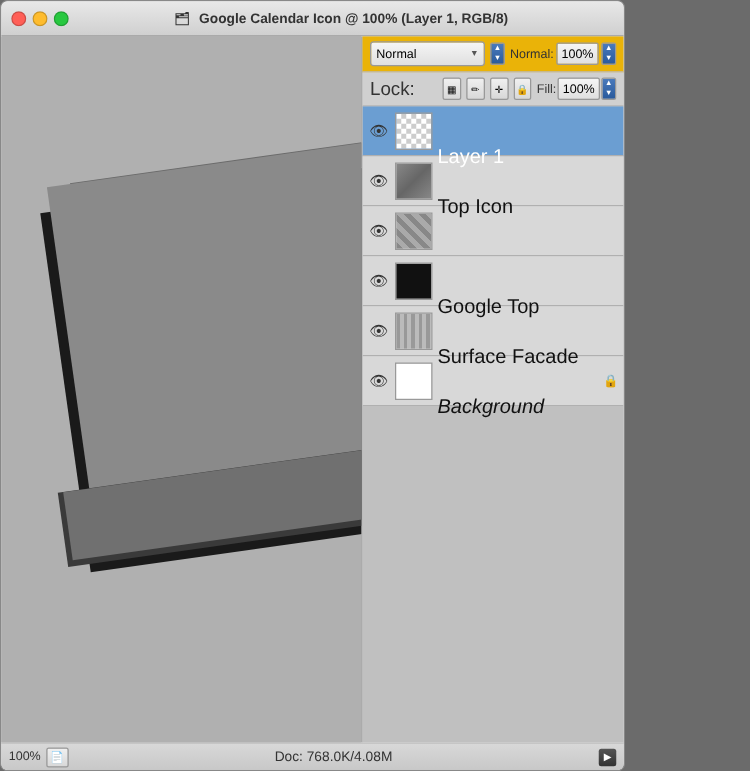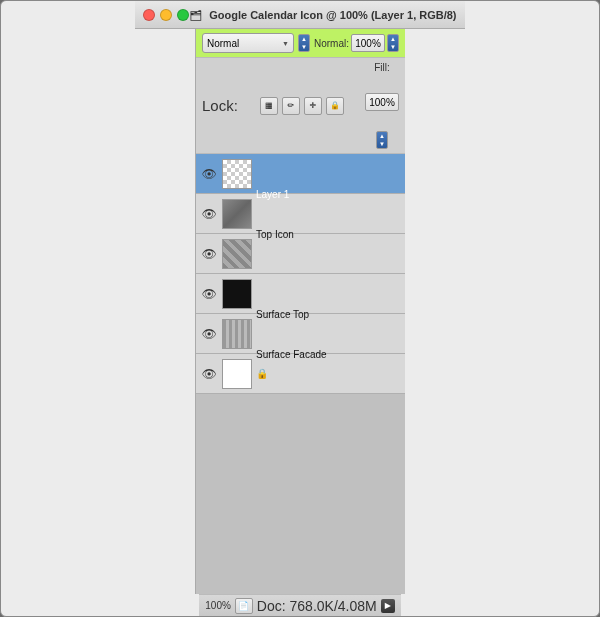--- a/index.html
+++ b/index.html
@@ -7,29 +7,28 @@
       width: 600px;
       height: 617px;
       background: #6b6b6b;
       font-family: -apple-system, 'Lucida Grande', Arial, sans-serif;
       font-size: 11px;
       overflow: hidden;
     }
 
     
     .window {
-      width: 600px;
+      width: 500px;
       height: 617px;
       background: #ececec;
       border-radius: 6px;
       display: flex;
       flex-direction: column;
       overflow: hidden;
       border: 1px solid #888;
-      align-items: center;
     }
 
     
     .titlebar {
       height: 28px;
       background: linear-gradient(to bottom, #e8e8e8, #d0d0d0);
       border-bottom: 1px solid #aaa;
       display: flex;
       align-items: center;
       padding: 0 8px;
@@ -154,21 +153,21 @@
       flex-direction: column;
       flex-shrink: 0;
     }
 
     
     .blend-row {
       display: flex;
       align-items: center;
       padding: 4px 6px;
       gap: 4px;
-      background: #bef264;
+      background: #eab308;
       border-bottom: 1px solid #bbb;
     }
 
     .blend-select {
       flex: 1;
       height: 20px;
       background: linear-gradient(to bottom, #f5f5f5, #e0e0e0);
       border: 1px solid #999;
       border-radius: 3px;
       font-size: 10px;
@@ -238,23 +237,22 @@
       border: 1px solid #999;
       border-radius: 2px;
       display: flex;
       align-items: center;
       justify-content: center;
       font-size: 9px;
     }
     .fill-section {
       display: flex;
       align-items: center;
-      gap: 20px;
+      gap: 1px;
       margin-left: auto;
-      flex-direction: column;
     }
 
     
     .layers-list {
       flex: 1;
       overflow-y: auto;
       background: #c0c0c0;
     }
 
     .layer-item {
@@ -291,21 +289,21 @@
       border: 1px solid #999;
       flex-shrink: 0;
       overflow: hidden;
       display: flex;
       align-items: center;
       justify-content: center;
     }
 
     .layer-name {
       flex: 1;
-      font-size: 10px;
+      font-size: 16px;
       color: #111;
       white-space: nowrap;
       overflow: hidden;
       margin-top: 42px;
     }
 
     .layer-item.active .layer-name {
       color: #fff;
     }
 
@@ -372,21 +370,21 @@
       border: 1px solid #999;
       border-radius: 2px;
       display: flex;
       align-items: center;
       justify-content: center;
       font-size: 9px;
     }
     .doc-info {
       flex: 1;
       text-align: center;
-      font-size: 14px;
+      font-size: 11px;
       color: #333;
     }
     .status-arrow {
       width: 14px;
       height: 14px;
       background: linear-gradient(to bottom, #555, #333);
       border-radius: 2px;
       display: flex;
       align-items: center;
       justify-content: center;
@@ -502,36 +500,37 @@
           <div class="layer-thumb">
             <div class="thumb-stripes"></div>
           </div>
         </div>
 
         <div class="layer-item">
           <div class="eye-icon">👁</div>
           <div class="layer-thumb">
             <div class="thumb-black"></div>
           </div>
-          <span class="layer-name">Surface Top</span>
+          <span class="layer-name">Google Top</span>
         </div>
 
         <div class="layer-item">
           <div class="eye-icon">👁</div>
           <div class="layer-thumb">
             <div class="thumb-stripes" style="background: repeating-linear-gradient(90deg, #999 0px, #999 3px, #bbb 3px, #bbb 6px);"></div>
           </div>
           <span class="layer-name">Surface Facade</span>
         </div>
 
         <div class="layer-item">
           <div class="eye-icon">👁</div>
           <div class="layer-thumb">
             <div class="thumb-white"></div>
           </div>
+          <span class="layer-name" style="font-style: italic;">Background</span>
           <span class="layer-lock">🔒</span>
         </div>
       </div>
     </div>
   </div>
 
   <div class="statusbar">
     <span class="zoom-value">100%</span>
     <div class="status-icon-btn">
       <span>📄</span>

